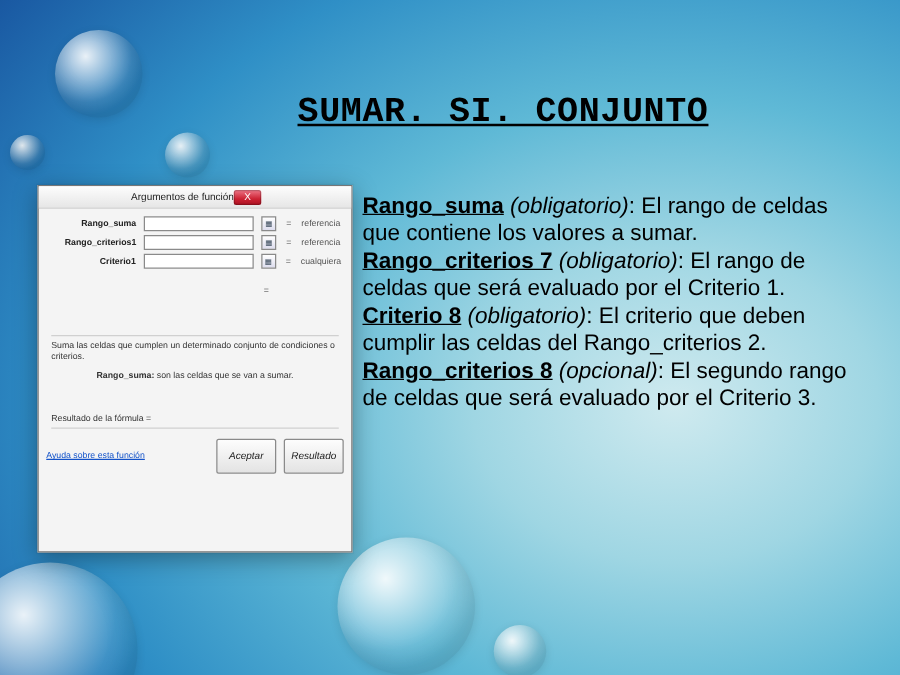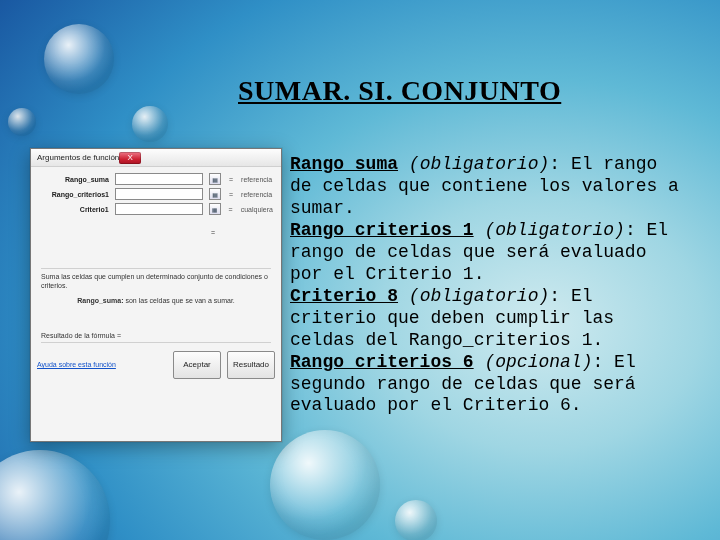--- a/index.html
+++ b/index.html
@@ -6,34 +6,34 @@
   body {
     width: 720px; height: 540px; overflow: hidden;
     font-family: Arial, Helvetica, sans-serif;
     background: radial-gradient(ellipse 900px 700px at 75% 60%,
       #cfeaef 0%, #9fd6e3 18%, #5fb9d6 35%, #2f8fc6 55%, #1a5aa3 75%, #083462 95%);
     position: relative; color: #111;
   }
   .slide { position: absolute; inset: 0; }
   .title {
     position: absolute; left: 238px; top: 76px; width: 440px;
-    font-family: Liberation Serif, serif; font-weight: 900;
+    font-family: Liberation Mono, monospace; font-weight: 900;
     font-size: 28px; line-height: 1.05; color: #000;
     text-decoration: underline; letter-spacing: 0.5px;
   }
   .dialog {
     position: absolute; left: 30px; top: 148px; width: 252px; height: 294px;
     background: #f4f4f4; border: 1px solid #777;
     box-shadow: 0 0 0 1px rgba(0,0,0,.05), 0 5px 18px rgba(0,0,0,.35);
     font-size: 7px; color: #333;
   }
   .dlg-title {
     height: 18px; background: linear-gradient(#fdfdfd,#e6e6e6);
     border-bottom: 1px solid #cfcfcf;
-    display: flex; align-items: center; justify-content: flex-start;
+    display: flex; align-items: center; justify-content: center;
     padding: 0 4px 0 6px; font-size: 8px; color: #222;
   }
   .dlg-close {
     width: 22px; height: 12px; border-radius: 2px;
     background: linear-gradient(#e78, #c23 60%, #a12);
     color: #fff; display: flex; align-items: center; justify-content: center;
     font-size: 8px; box-shadow: inset 0 0 0 1px rgba(0,0,0,.2);
   }
   .dlg-body { padding: 6px 8px 4px; }
   .dlg-fn-name { font-size: 8px; font-weight: bold; color: #0b2e6a; margin-bottom: 4px; }
@@ -58,27 +58,27 @@
   .dlg-footer {
     display: flex; align-items: center; justify-content: space-between;
     padding: 0 6px 6px;
   }
   .dlg-help { color: #1252c9; text-decoration: underline; font-size: 7px; }
   .dlg-buttons { display: flex; gap: 6px; }
   .dlg-btn {
     min-width: 48px; height: 28px; border: 1px solid #8a8a8a; border-radius: 2px;
     background: linear-gradient(#fdfdfd,#e3e3e3);
     display: flex; align-items: center; justify-content: center;
-    font-size: 8px; color: #222;
+    font-size: 8px; color: #222; font-style: italic;
   }
   .def {
     position: absolute; left: 290px; top: 154px; width: 392px;
     font-size: 18px; line-height: 1.22; color: #000;
   }
-  .def p { margin: 0; font-family: Liberation Mono, monospace; }
+  .def p { margin: 0; }
   .def .name { font-weight: bold; text-decoration: underline; }
   .def .req { font-style: italic; }
   .bubble {
     position: absolute; border-radius: 50%;
     background: radial-gradient(circle at 35% 30%, rgba(255,255,255,.9), rgba(255,255,255,.1) 55%, rgba(255,255,255,0) 70%);
     box-shadow: inset -6px -10px 20px rgba(0,0,0,.12), 0 2px 8px rgba(0,0,0,.1);
     pointer-events: none;
   }
 </style>
 </head>
@@ -142,26 +142,26 @@
       </div>
     </div>
   </div>
 
   <div class="def">
     <p>
       <span class="name">Rango_suma</span>
       <span class="req">(obligatorio)</span><span>: El rango de celdas que contiene los valores a sumar.</span>
     </p>
     <p>
-      <span class="name">Rango_criterios 1</span>
+      <span class="name">Rango_criterios 7</span>
       <span class="req">(obligatorio)</span><span>: El rango de celdas que será evaluado por el Criterio 1.</span>
     </p>
     <p>
       <span class="name">Criterio 8</span>
-      <span class="req">(obligatorio)</span><span>: El criterio que deben cumplir las celdas del Rango_criterios 1.</span>
+      <span class="req">(obligatorio)</span><span>: El criterio que deben cumplir las celdas del Rango_criterios 2.</span>
     </p>
     <p>
-      <span class="name">Rango_criterios 6</span>
-      <span class="req">(opcional)</span><span>: El segundo rango de celdas que será evaluado por el Criterio 6.</span>
+      <span class="name">Rango_criterios 8</span>
+      <span class="req">(opcional)</span><span>: El segundo rango de celdas que será evaluado por el Criterio 3.</span>
     </p>
   </div>
 
 </div>
 
 </body></html>

